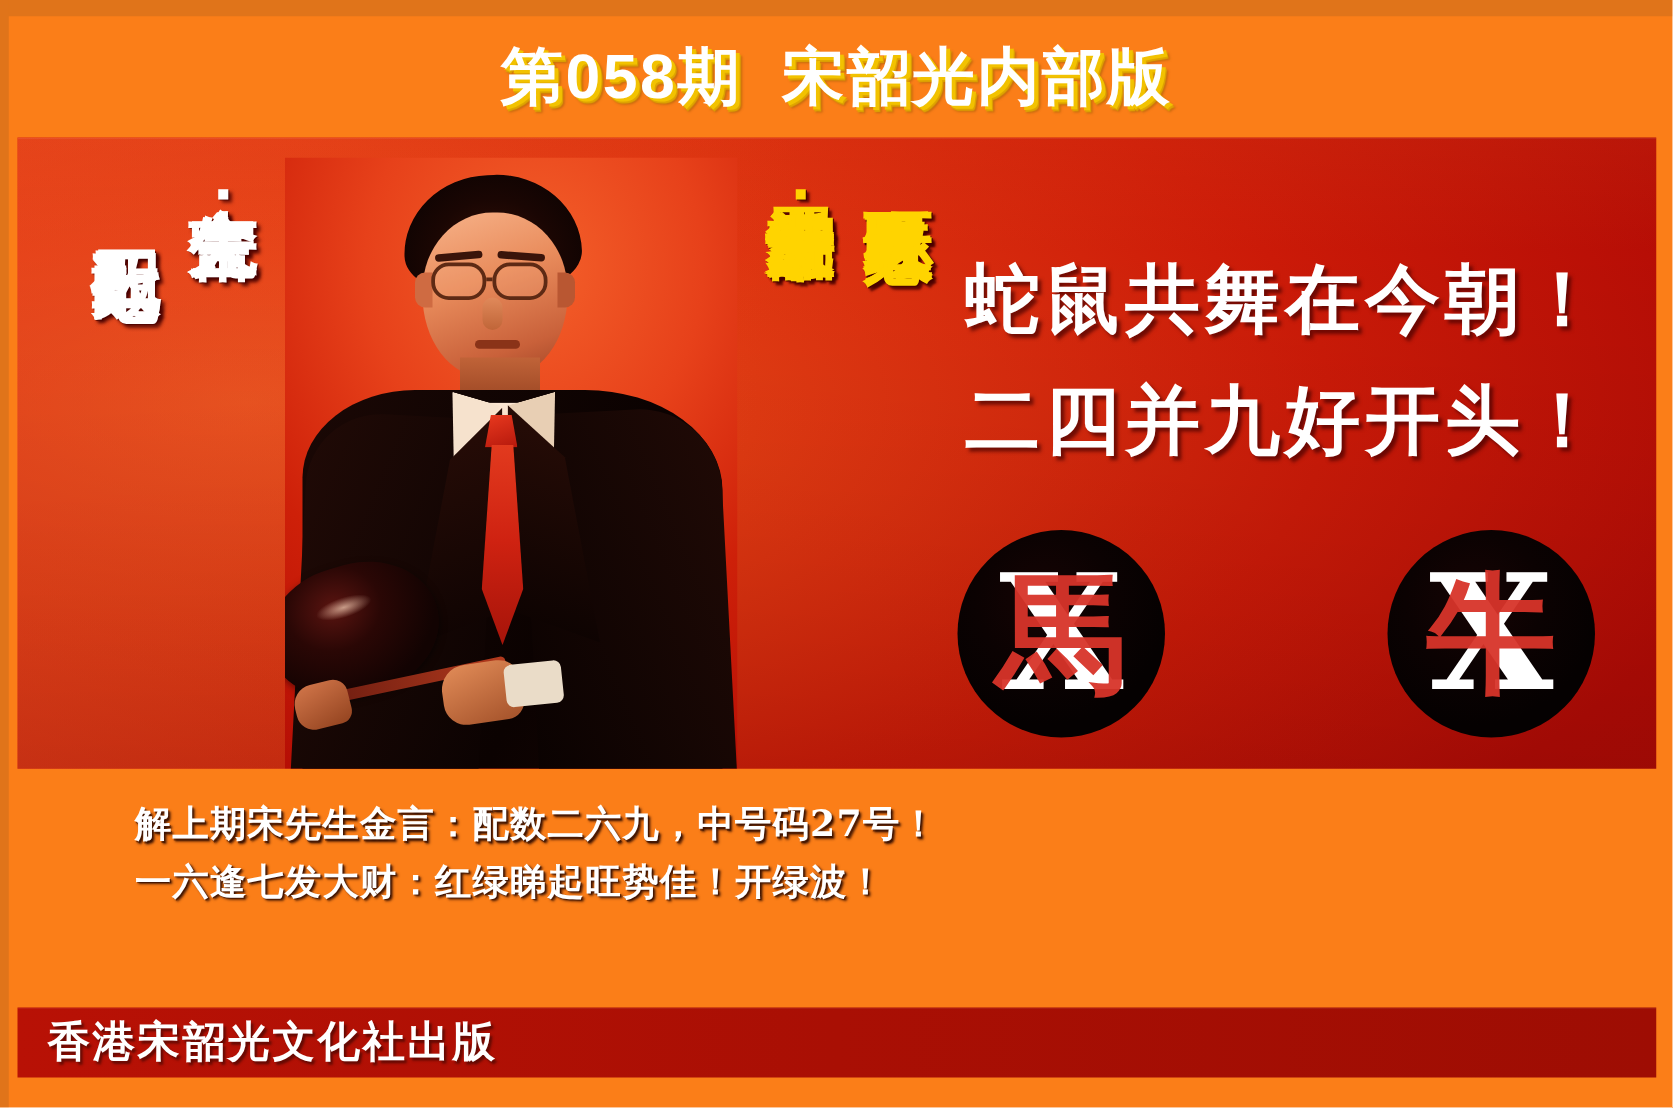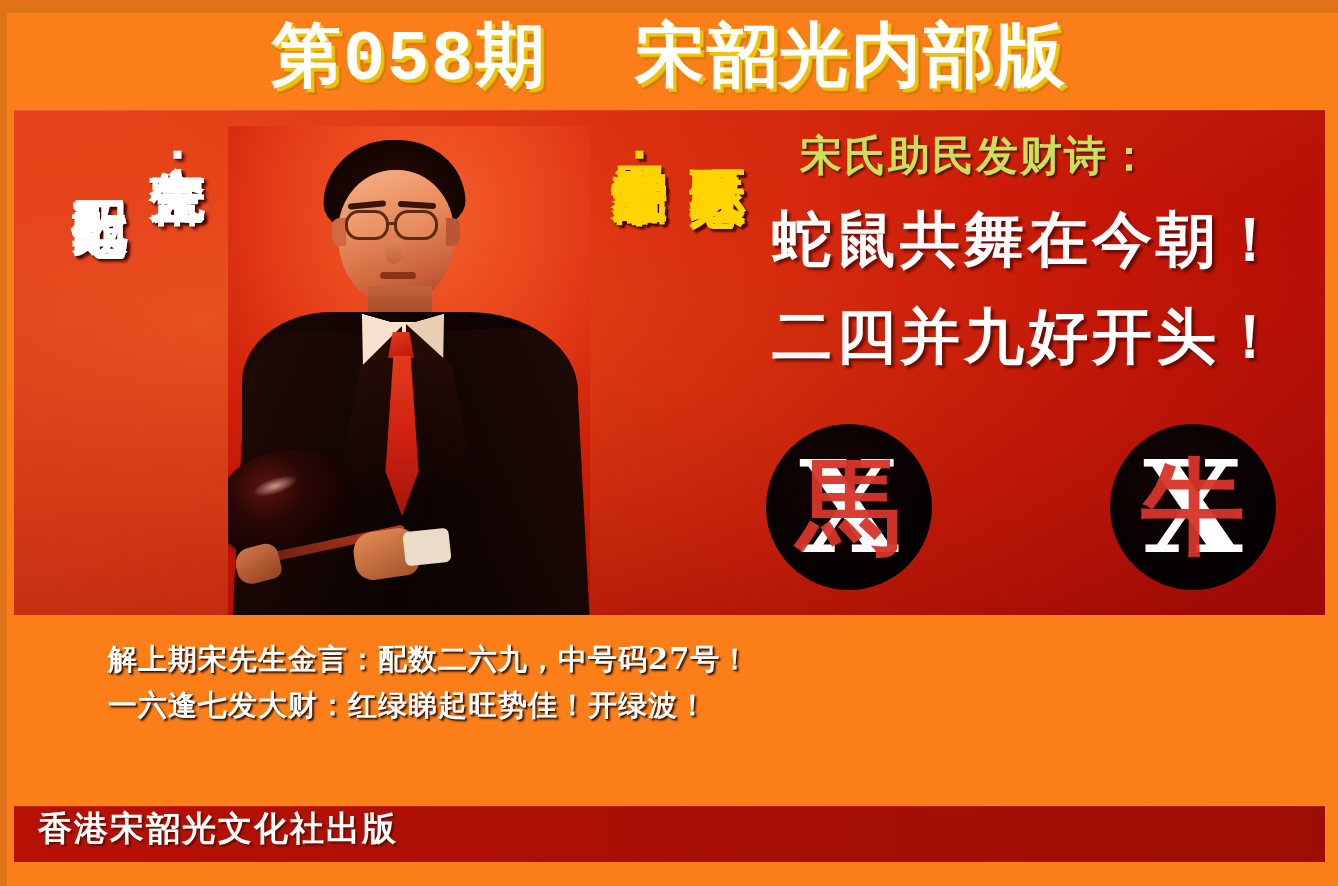--- a/index.html
+++ b/index.html
@@ -21,23 +21,23 @@
     position:absolute; left:0; top:0; width:7px; height:886px;
     background:#E0741A;
   }
 
   
   .title-bar{
     position:absolute; left:0; top:12px; width:1338px; height:98px;
     display:flex; align-items:center; justify-content:center;
   }
   .title-text{
-    font-family:Liberation Mono, monospace;
+    font-family:Liberation Sans, sans-serif;
     font-weight:bold;
-    font-size:70px;
+    font-size:50px;
     line-height:1;
     color:#FFFFFF;
     letter-spacing:2px;
     text-shadow:
       3px 3px 0 #F2C200,
       4px 4px 1px #E0A800,
       5px 5px 2px rgba(120,70,0,.45);
     white-space:pre;
   }
 
@@ -293,21 +293,21 @@
   }
   #note-0{ top:16px; }
   #note-1{ top:62px; }
   #note-2{ top:108px; }
 
   
   .footer-bar{
     position:absolute; left:14px; top:806px;
     width:1311px; height:56px;
     background:linear-gradient(90deg,#B81105 0%,#A90F04 50%,#9E0D03 100%);
-    display:flex; align-items:flex-start;
+    display:flex; align-items:center;
     box-shadow: inset 0 1px 0 rgba(255,255,255,.08);
     z-index:5;
   }
   .footer-text{
     margin-left:24px;
     font-family:"DejaVu Serif","Liberation Serif",serif;
     font-weight:bold; font-size:34px; letter-spacing:2px;
     color:#FFFFFF;
     text-shadow:2px 2px 2px rgba(0,0,0,.45);
     white-space:nowrap;
@@ -358,21 +358,20 @@
       <div class="hand-r"></div>
       <div class="cuff"></div>
     </div>
 
     <div class="vcol white" id="v-songxiansheng" style="left:136px;top:12px;">宋先生金言：</div>
     <div class="vcol white" id="v-peishu" style="left:58px;top:48px;">配数三四七</div>
 
     <div class="vcol gold" id="v-luopan" style="left:598px;top:12px;">宋韶光罗盘看波诗：</div>
     <div class="vcol gold" id="v-honglv" style="left:676px;top:16px;">红绿可取必大旺</div>
 
-    <div class="poem-head" style="left:786px;top:18px;">宋氏助民发财诗：</div>
     <div class="poem-line" id="poem-line-2" style="left:758px;top:187px;">二四并九好开头！</div>
     <div class="poem-line" id="poem-line-1" style="left:758px;top:90px;">蛇鼠共舞在今朝！</div>
 
     <div class="zodiac" id="zodiac-0" style="left:752px;top:314px;">
       <span class="glyph-back">X</span>
       <span class="glyph-front">馬</span>
     </div>
     <div class="zodiac" id="zodiac-1" style="left:1096px;top:314px;">
       <span class="glyph-back">X</span>
       <span class="glyph-front">牛</span>

